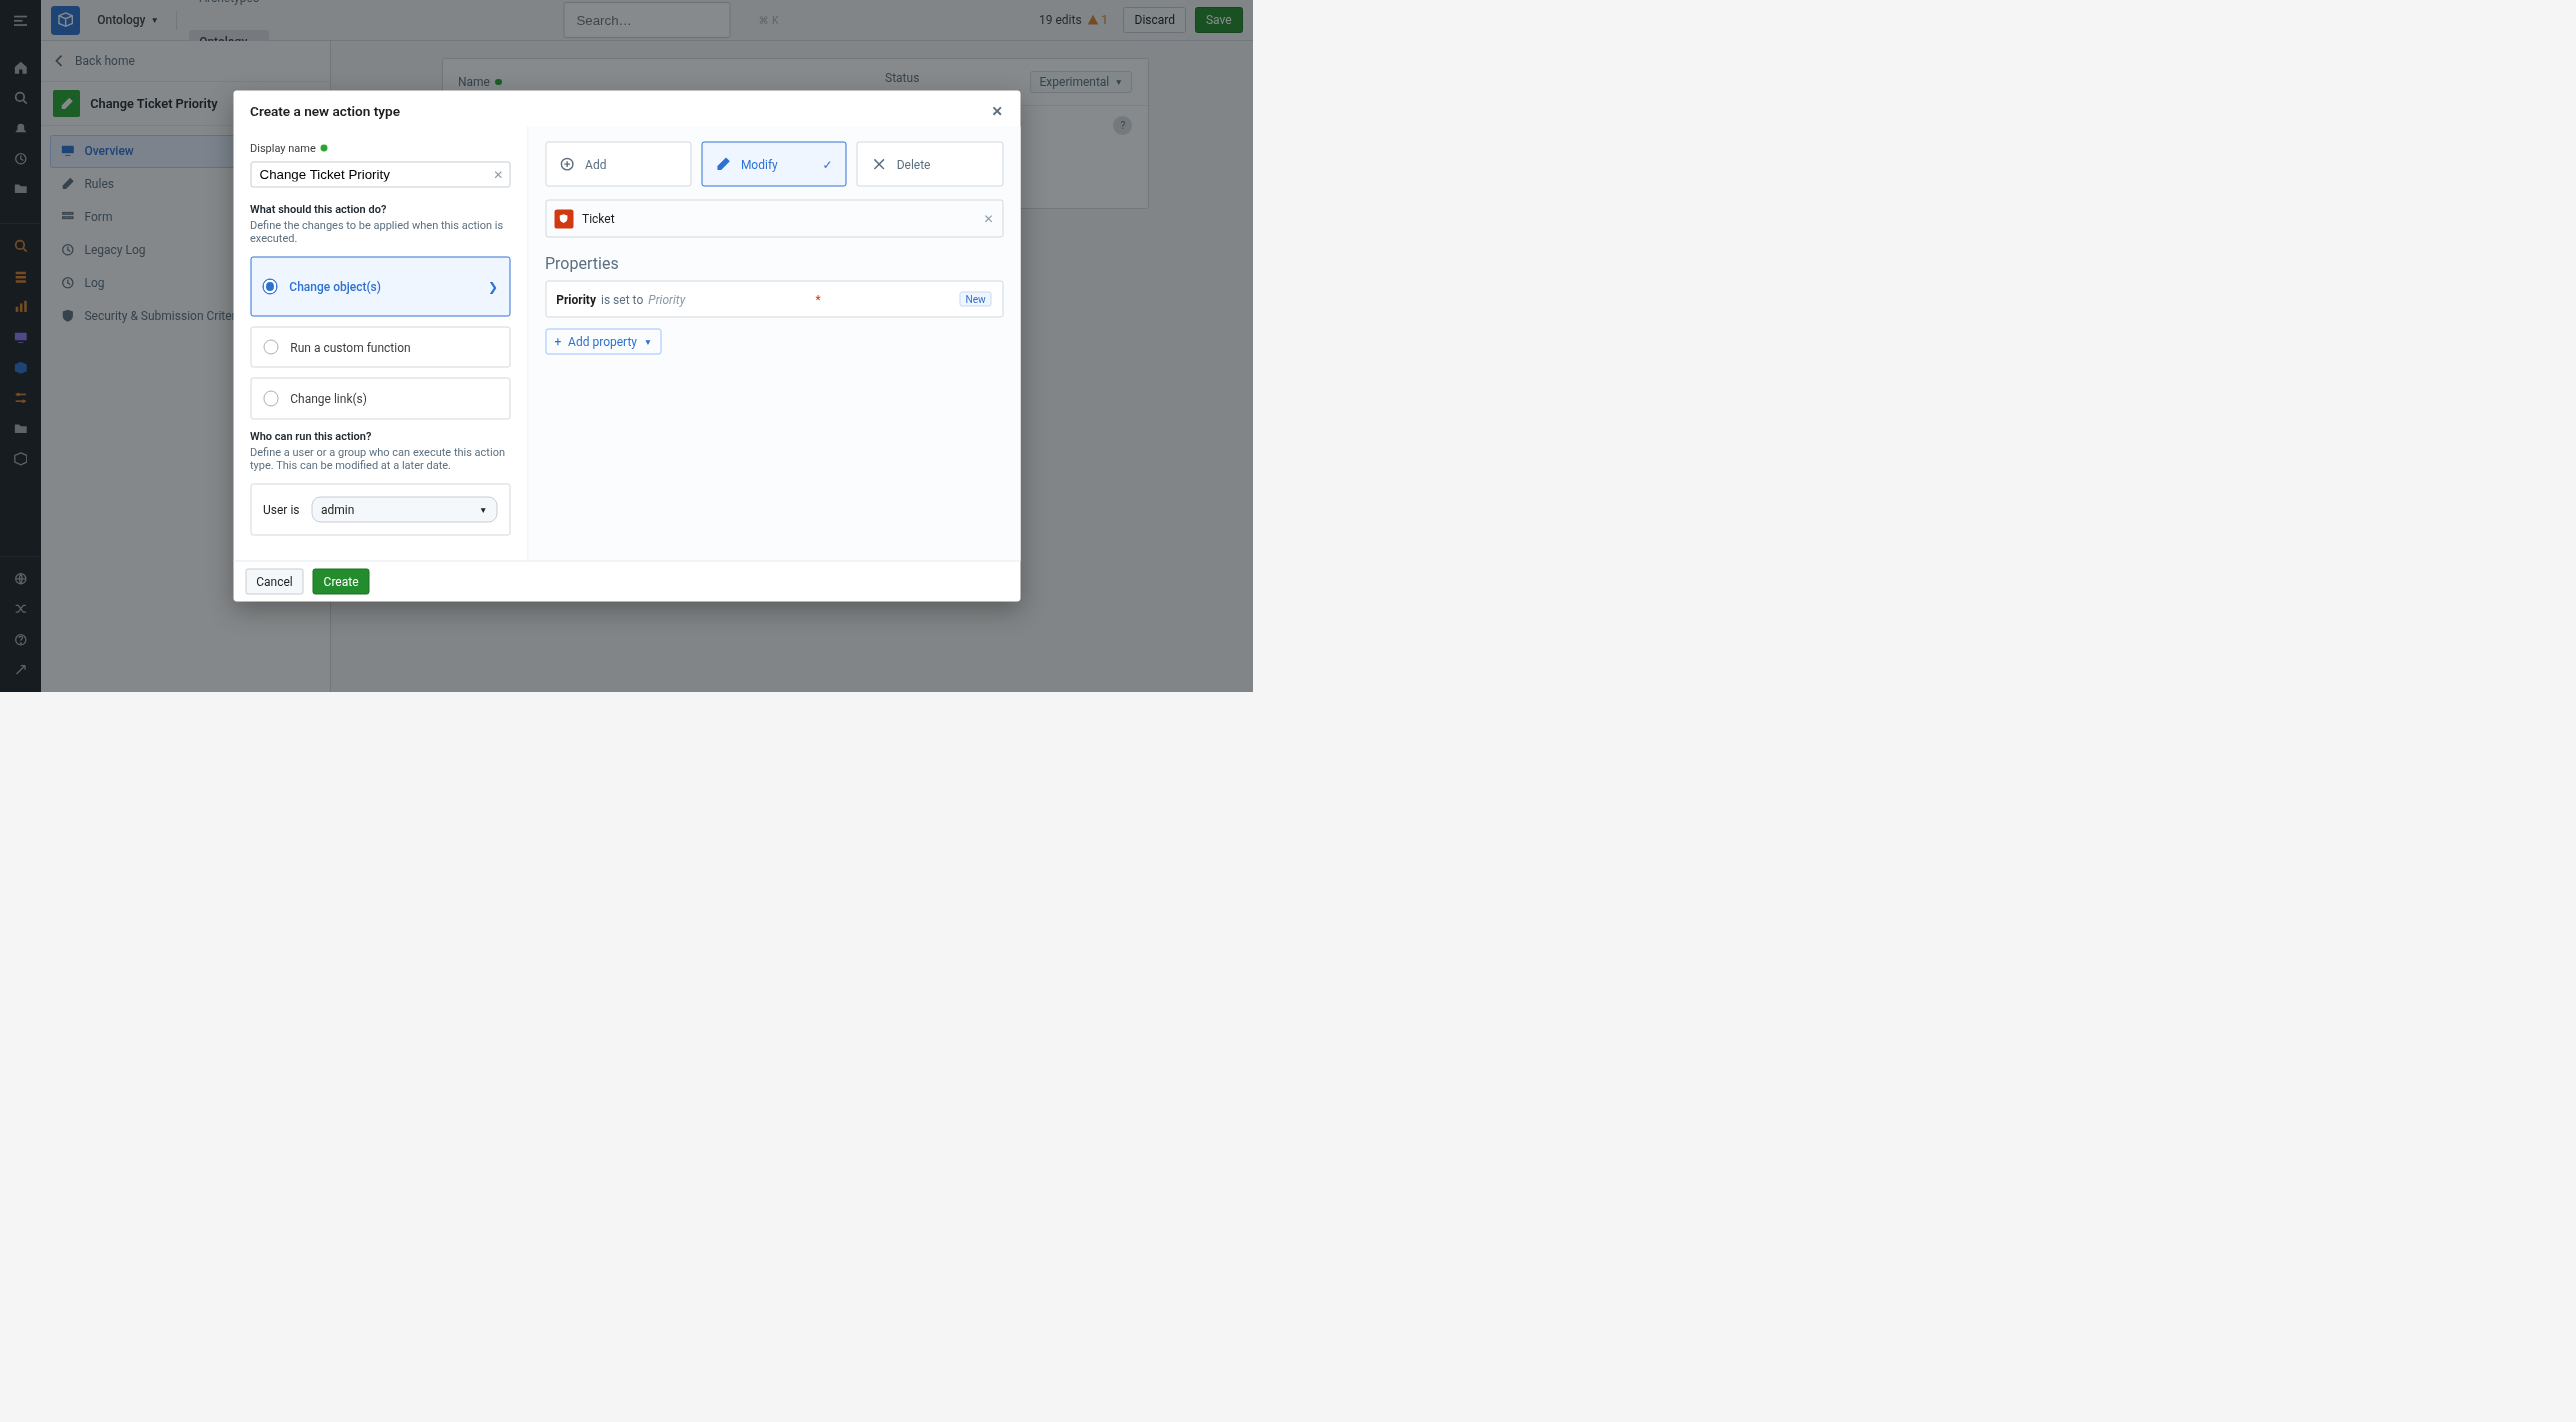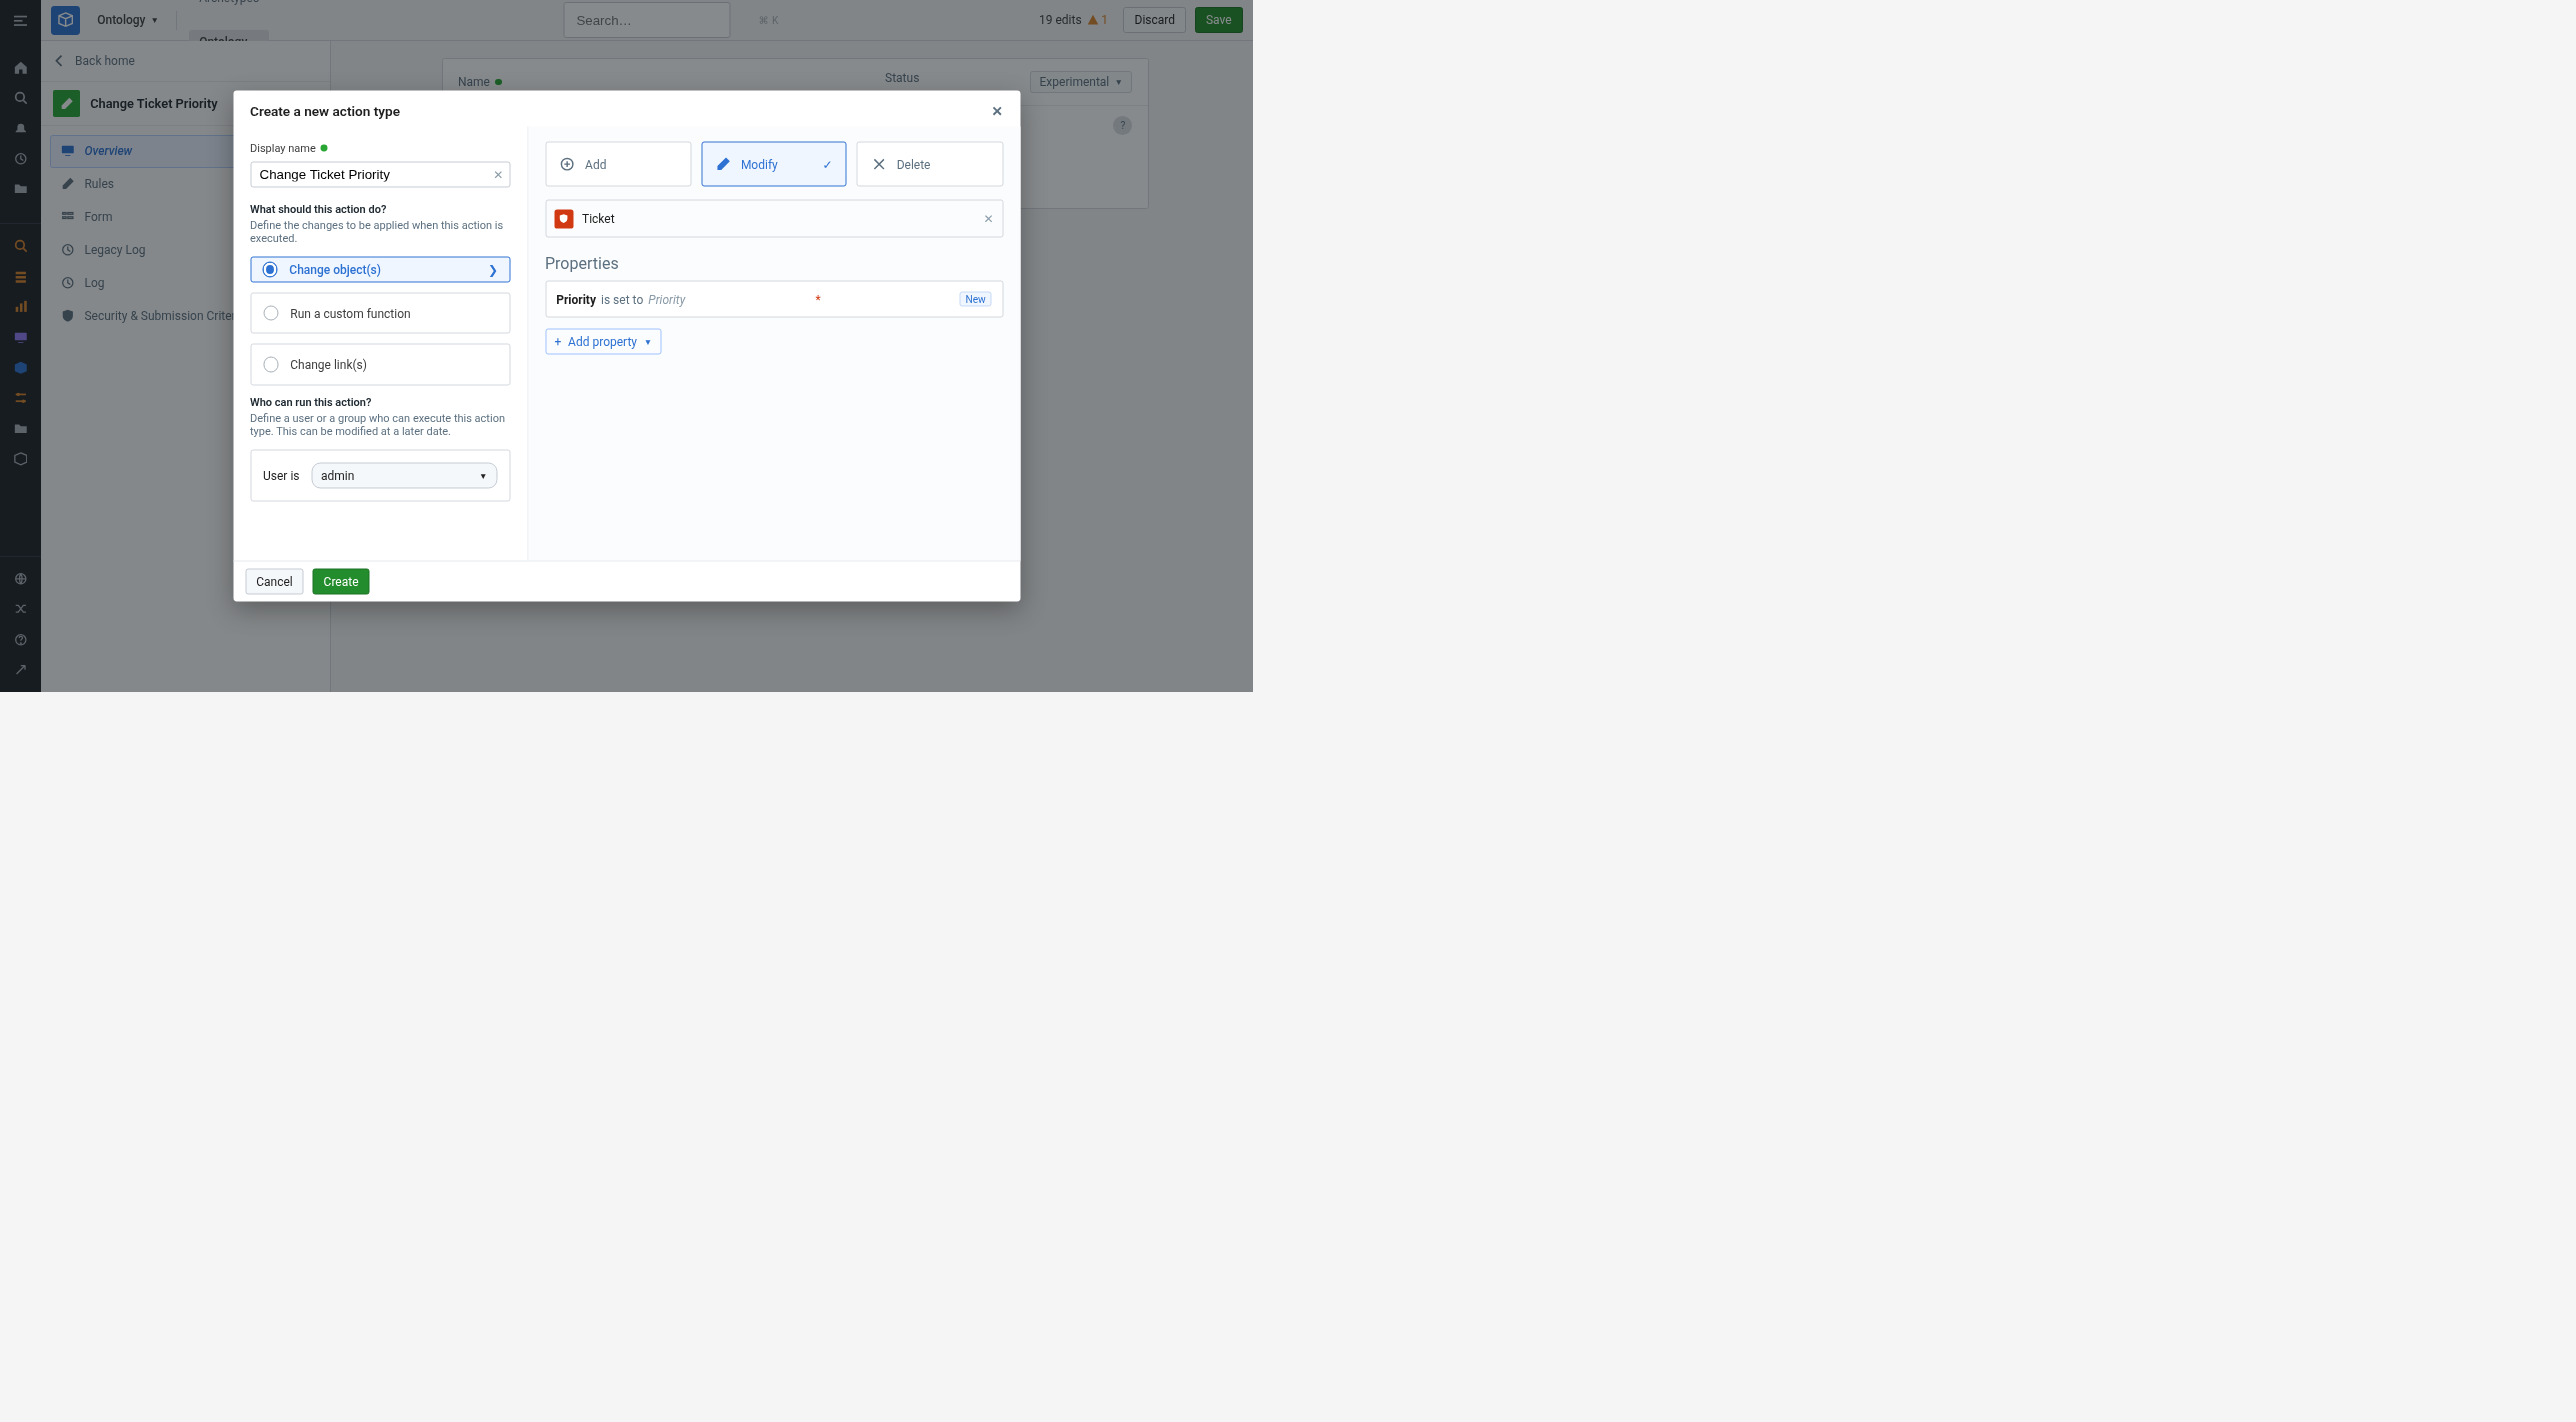--- a/index.html
+++ b/index.html
@@ -58,21 +58,21 @@
 .side2 {
   position:absolute; left:41px; top:41px; bottom:0; width:290px; background:#fbfbfb; border-right:0.9px solid #d3d8de;
 }
 .back-row { height:41px; border-bottom:0.9px solid #e6e9ed; display:flex; align-items:center; padding:0 12px; gap:8.5px; color:#5c7080; cursor:pointer;}
 .title-row { height:44px; border-bottom:0.9px solid #e6e9ed; display:flex; align-items:center; padding:0 12px; gap:10.2px;}
 .edit-chip { width:27px; height:27px; background:#29a634; display:flex;align-items:center;justify-content:center;color:#fff; border-radius:1.7px;}
 .title-text { font-weight:600; font-size:12.8px; color:#202b33;}
 
 .nav-list { padding:8.5px;}
 .nav-item { display:flex; align-items:center; gap:10.2px; padding:8.5px 10.2px; color:#5c7080; border-radius:2.6px; cursor:pointer;}
-.nav-item.active { background:#e8f0fe; color:#2d72d2; border:0.9px solid #b3cfff; font-weight:500;font-style:italic;}
+.nav-item.active { background:#e8f0fe; color:#2d72d2; border:0.9px solid #b3cfff; font-weight:500;}
 .nav-item svg { width:13.6px; height:13.6px; flex-shrink:0;}
 .nav-item:not(.active) { border:0.9px solid transparent;}
 
 
 .main-area { position:absolute; left:331px; right:0; top:41px; bottom:0; background:#f5f5f5; padding:17px 25.6px;}
 .ghost-card { margin-left:85px; width:707px; border:0.9px solid #d3d8de; border-radius:2.6px; background:#fff;}
 .ghost-head { display:flex; padding:12px 15.3px; border-bottom:0.9px solid #eaecef; color:#5c7080;}
 .ghost-head .col1 { flex:1; display:flex; align-items:center; gap:5.1px;}
 .ghost-head .col2 { width:145px;}
 .ext-tag { margin-left:auto; display:flex; gap:5.1px; align-items:center; color:#5c7080; background:#f5f8fa; border:0.9px solid #d3d8de; padding:3.4px 8.5px; border-radius:2.6px; height:22px;}
@@ -98,21 +98,21 @@
 .modal-foot { height:41px; border-top:0.9px solid #e6e9ed; display:flex; align-items:center; padding:0 12px; gap:8.5px;}
 
 .form-label { display:flex; align-items:center; gap:5.1px; color:#404040; margin-bottom:6.8px; font-size:11px;}
 .input-wrap { position:relative; margin-bottom:15.3px;}
 .text-input { width:100%; height:25.6px; border:0.9px solid #c5cbd3; border-radius:2.6px; padding:0 25.6px 0 8.5px;}
 .input-clear { position:absolute; right:6.8px; top:50%; transform:translateY(-50%); color:#8a9ba8; cursor:pointer;}
 .section-title { font-weight:600; color:#202b33; margin-bottom:3.4px; font-size:11px;}
 .section-sub { font-size:11px; color:#5c7080; margin-bottom:12px;}
 
 .radio-card { border:0.9px solid #d3d8de; border-radius:2.6px; padding:12px 12px; margin-bottom:10.2px; display:flex; align-items:center; gap:12px; cursor:pointer; background:#fff;}
-.radio-card.selected { border:1.7px solid #2d72d2; background:#f0f6ff; padding:4px 11px;}
+.radio-card.selected { border:1.7px solid #2d72d2; background:#f0f6ff; padding:21px 11px;}
 .radio-card.selected .radio-circle { border-color:#2d72d2; background:#2d72d2; box-shadow:inset 0 0 0 2.6px #fff;}
 .radio-circle { width:15.3px;height:15.3px;border-radius:50%;border:1.7px solid #a7b0b8;}
 .radio-label { color:#404040;}
 .radio-card.selected .radio-label { color:#2d72d2; font-weight:500;}
 .radio-chevron { margin-left:auto; color:#2d72d2;}
 
 .user-row { border:0.9px solid #d3d8de; border-radius:2.6px; padding:12px; display:flex; align-items:center; gap:12px;}
 .select-like { flex:1; height:25.6px; border:0.9px solid #c5cbd3; border-radius:9px; background:#f5f8fa; padding:0 8.5px; display:flex; align-items:center; justify-content:space-between; cursor:pointer;}
 
 .op-row { display:flex; gap:10.2px; margin-bottom:13.6px;}

